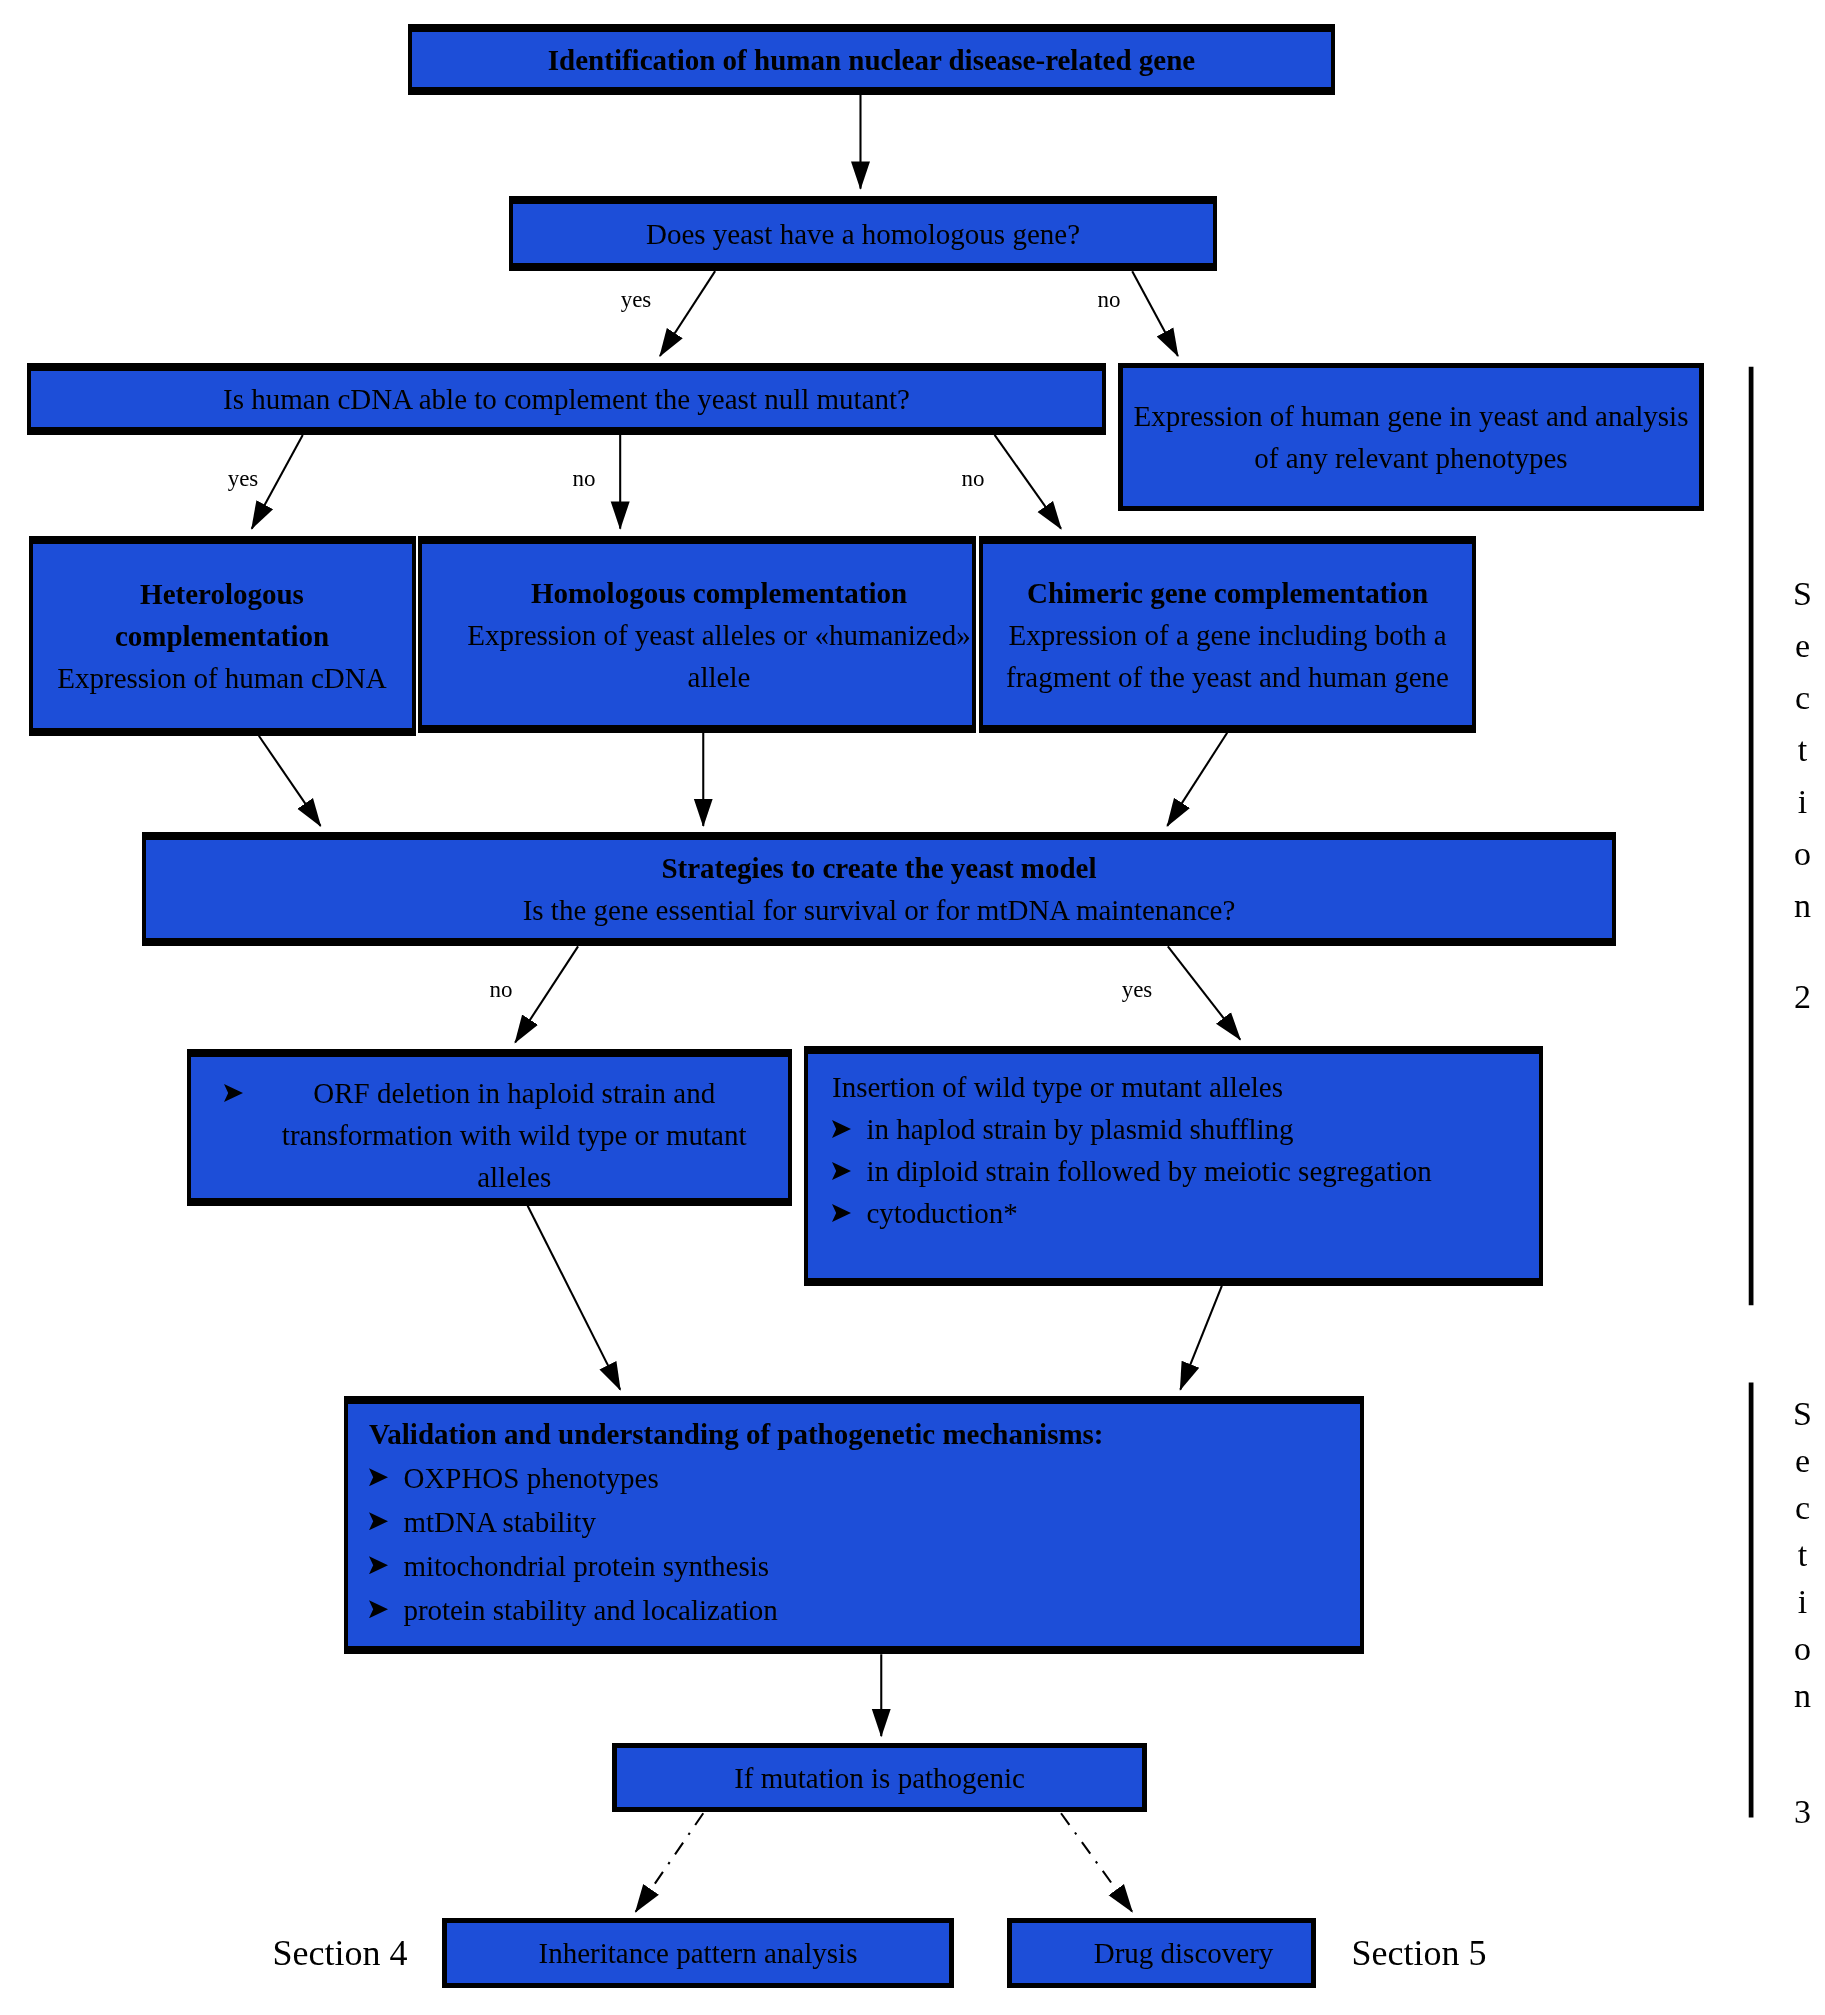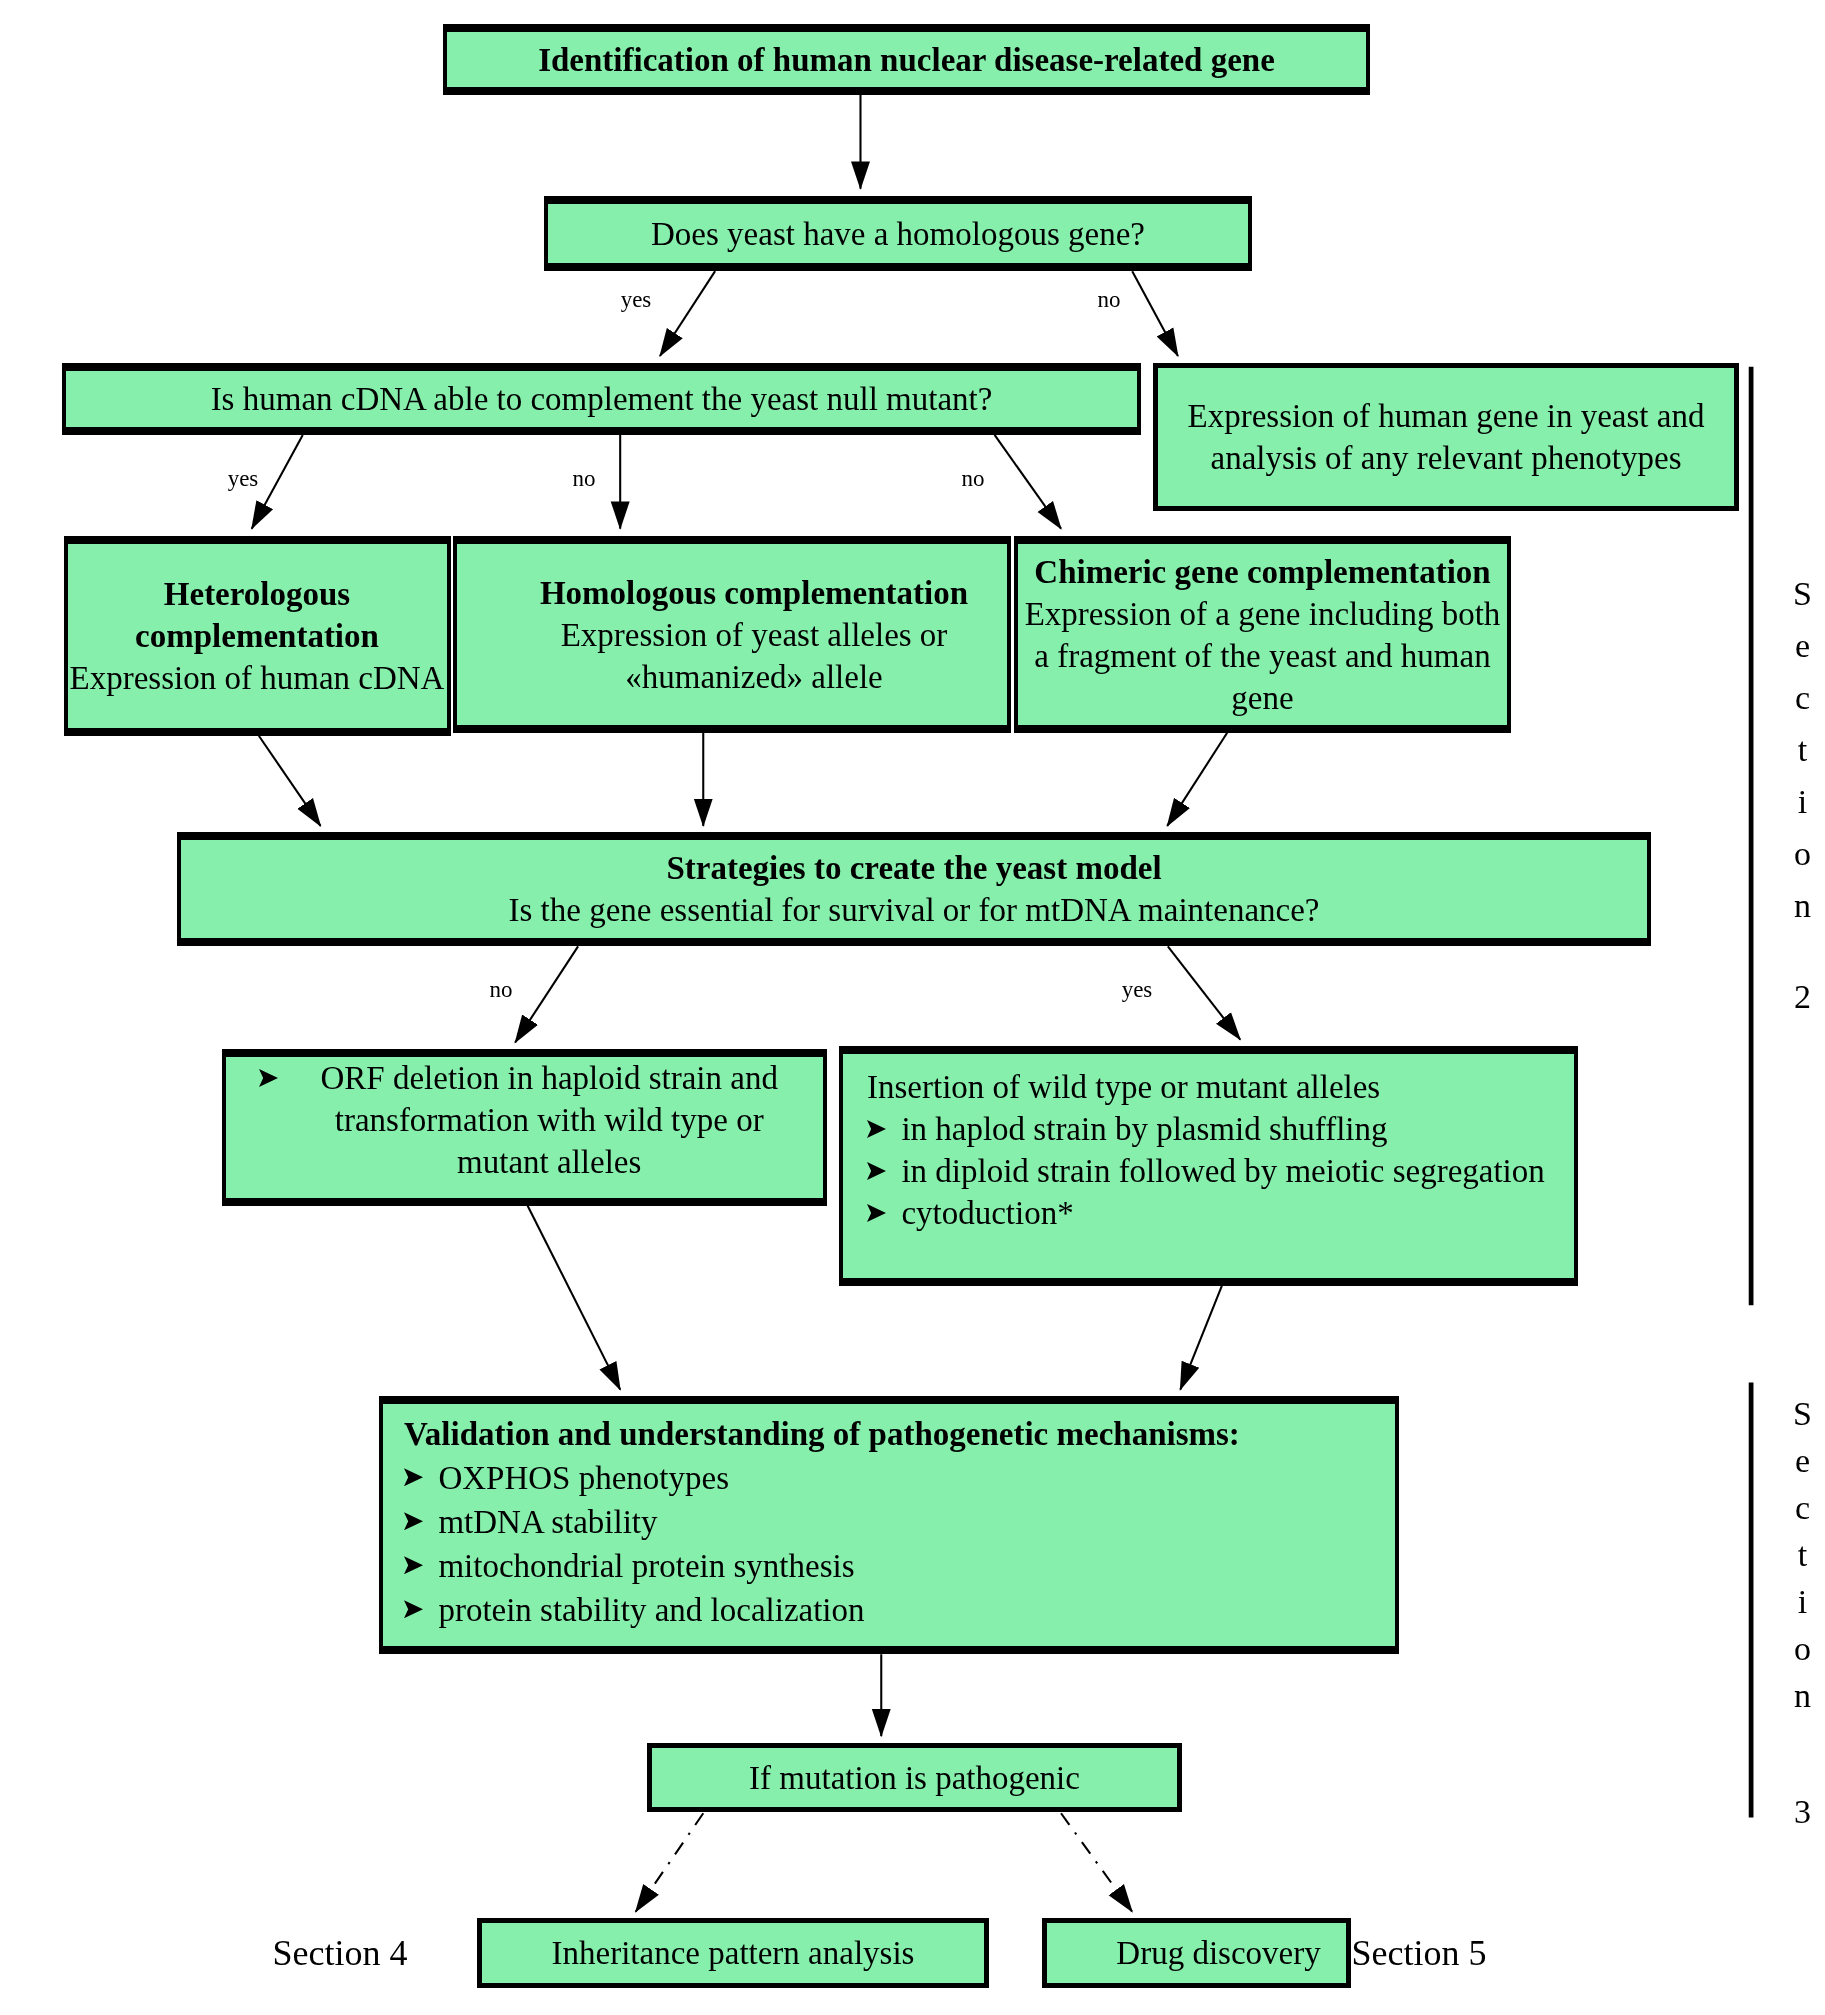--- a/index.html
+++ b/index.html
@@ -2,24 +2,24 @@
 <html style="font-size:9.5px"><head>
 <meta charset="utf-8">
 <style>
   html,body{margin:0;padding:0;background:#ffffff;}
   .canvas{
     position:relative;width:1826px;height:2015px;background:#ffffff;
     font-family:"Liberation Serif","DejaVu Serif",serif;color:#000;
   }
   .arrow-layer{position:absolute;left:0;top:0;width:1826px;height:2015px;pointer-events:none;}
   .box{
-    position:absolute;box-sizing:border-box;background:#86efac;
+    position:absolute;box-sizing:border-box;background:#1d4ed8;
     border:4.7px solid #000;border-top-width:8.3px;border-bottom-width:8.3px;
     display:flex;flex-direction:column;align-items:center;justify-content:center;
-    text-align:center;font-size:33px;line-height:42px;margin-left:35px;
+    text-align:center;font-size:29px;line-height:42px;
   }
   .box.thin{border-width:5.3px;}
   .box.left{align-items:stretch;justify-content:flex-start;text-align:left;}
   .b{font-weight:bold;}
   .edge-label{
     position:absolute;transform:translate(-50%,-50%);
     font-size:23px;white-space:nowrap;
   }
   .side-label{font-size:36px;}
   .li{display:flex;align-items:flex-start;}
@@ -33,21 +33,21 @@
   .orf-body{flex:1;text-align:center;}
   .vlabel{position:absolute;width:47px;text-align:center;font-size:34px;}
   .vword{white-space:pre-line;}
   .s2 .vword{line-height:52px;}
   .s3 .vword{line-height:47px;}
   .s2 .vnum{margin-top:46px;}
   .s3 .vnum{margin-top:74px;}
   .pad-ins{padding:12px 11px 0 24px;}
   .pad-val{padding:8.3px 21px 0 21px;}
   .pad-orf{padding:0 18px 0 33px;flex-direction:row;align-items:flex-start;}
-  .orf-center{display:flex;flex-direction:column;justify-content:flex-start;height:100%;width:100%;}
+  .orf-center{display:flex;flex-direction:column;justify-content:flex-end;height:100%;width:100%;}
 </style>
 </head>
 <body>
 
 <div class="canvas">
 
   <svg class="arrow-layer" viewBox="0 0 3077 3396" xmlns="http://www.w3.org/2000/svg">
     <defs>
       <marker id="ah" markerUnits="userSpaceOnUse" markerWidth="50" markerHeight="36" refX="46" refY="18" orient="auto">
         <polygon points="0 2, 48 18, 0 34" fill="#000"></polygon>

